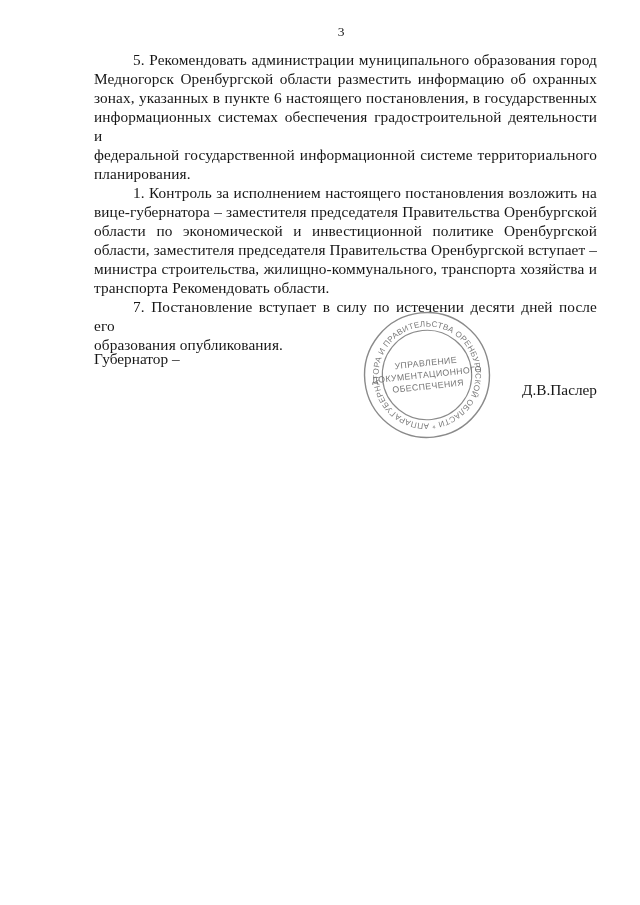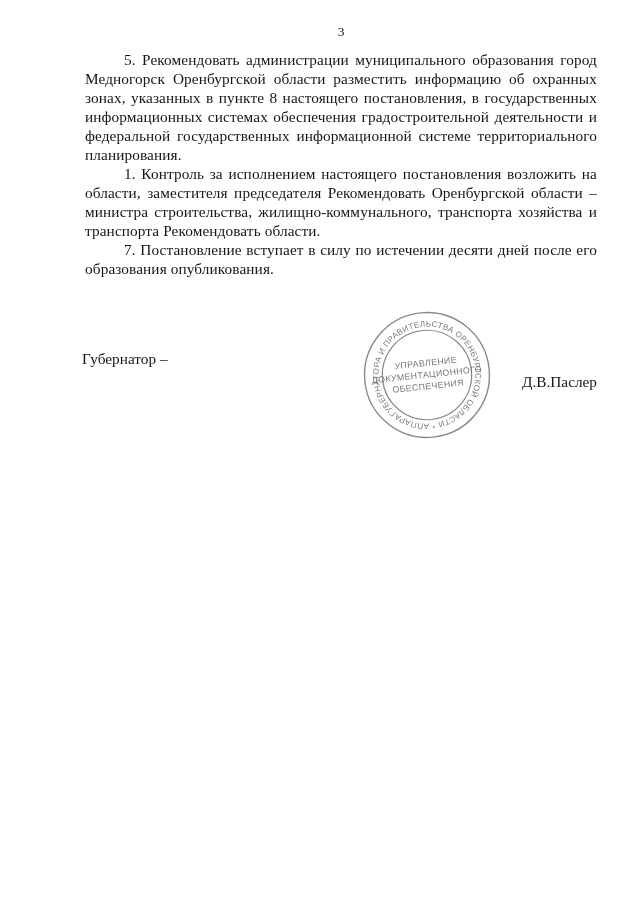--- a/index.html
+++ b/index.html
@@ -26,33 +26,34 @@
     left: 85px;
     width: 512px;
     font-size: 15.3px;
     line-height: 19px;
     letter-spacing: 0.1px;
   }
   .line {
     text-align: justify;
     text-align-last: justify;
     white-space: normal;
+    margin-left: 9px;
   }
   .line.first { text-indent: 39px; }
   .line.last  { text-align-last: left; }
   .signature-title {
     position: absolute;
     top: 349px;
-    left: 82px;
+    left: 94px;
     font-size: 15.3px;
     line-height: 19px;
   }
   .signature-name {
     position: absolute;
-    top: 372px;
+    top: 380px;
     right: 43px;
     font-size: 15.3px;
     line-height: 19px;
     text-align: center;
   }
   .stamp {
     position: absolute;
     left: 361px;
     top: 309px;
     width: 132px;
@@ -78,26 +79,28 @@
 </head>
 <body>
 
 <div class="page">
 
   <div class="page-number">3</div>
 
   <div class="body-text">
       <div class="line first">5. Рекомендовать  администрации  муниципального  образования  город</div>
       <div class="line">Медногорск  Оренбургской  области  разместить  информацию  об  охранных</div>
-      <div class="line">зонах, указанных в пункте 8 настоящего постановления, в государственных</div>
+      <div class="line">зонах, указанных в пункте 6 настоящего постановления, в государственных</div>
       <div class="line">информационных системах обеспечения  градостроительной  деятельности и</div>
-      <div class="line">федеральной  государственных  информационной  системе  территориального</div>
+      <div class="line">федеральной  государственной  информационной  системе  территориального</div>
       <div class="line last">планирования.</div>
       <div class="line first">1. Контроль  за  исполнением  настоящего  постановления  возложить  на</div>
-      <div class="line">области,  заместителя  председателя  Рекомендовать  Оренбургской  области –</div>
+      <div class="line">вице-губернатора – заместителя председателя Правительства Оренбургской</div>
+      <div class="line">области  по  экономической  и  инвестиционной  политике  Оренбургской</div>
+      <div class="line">области,  заместителя  председателя  Правительства  Оренбургской  вступает –</div>
       <div class="line">министра  строительства,  жилищно-коммунального,  транспорта  хозяйства  и</div>
       <div class="line last">транспорта Рекомендовать области.</div>
       <div class="line first">7. Постановление  вступает  в  силу  по  истечении  десяти  дней  после  его</div>
       <div class="line last">образования опубликования.</div>
     </div>
 
   <div class="signature-title">
     <div>Губернатор –</div>
   </div>
 

